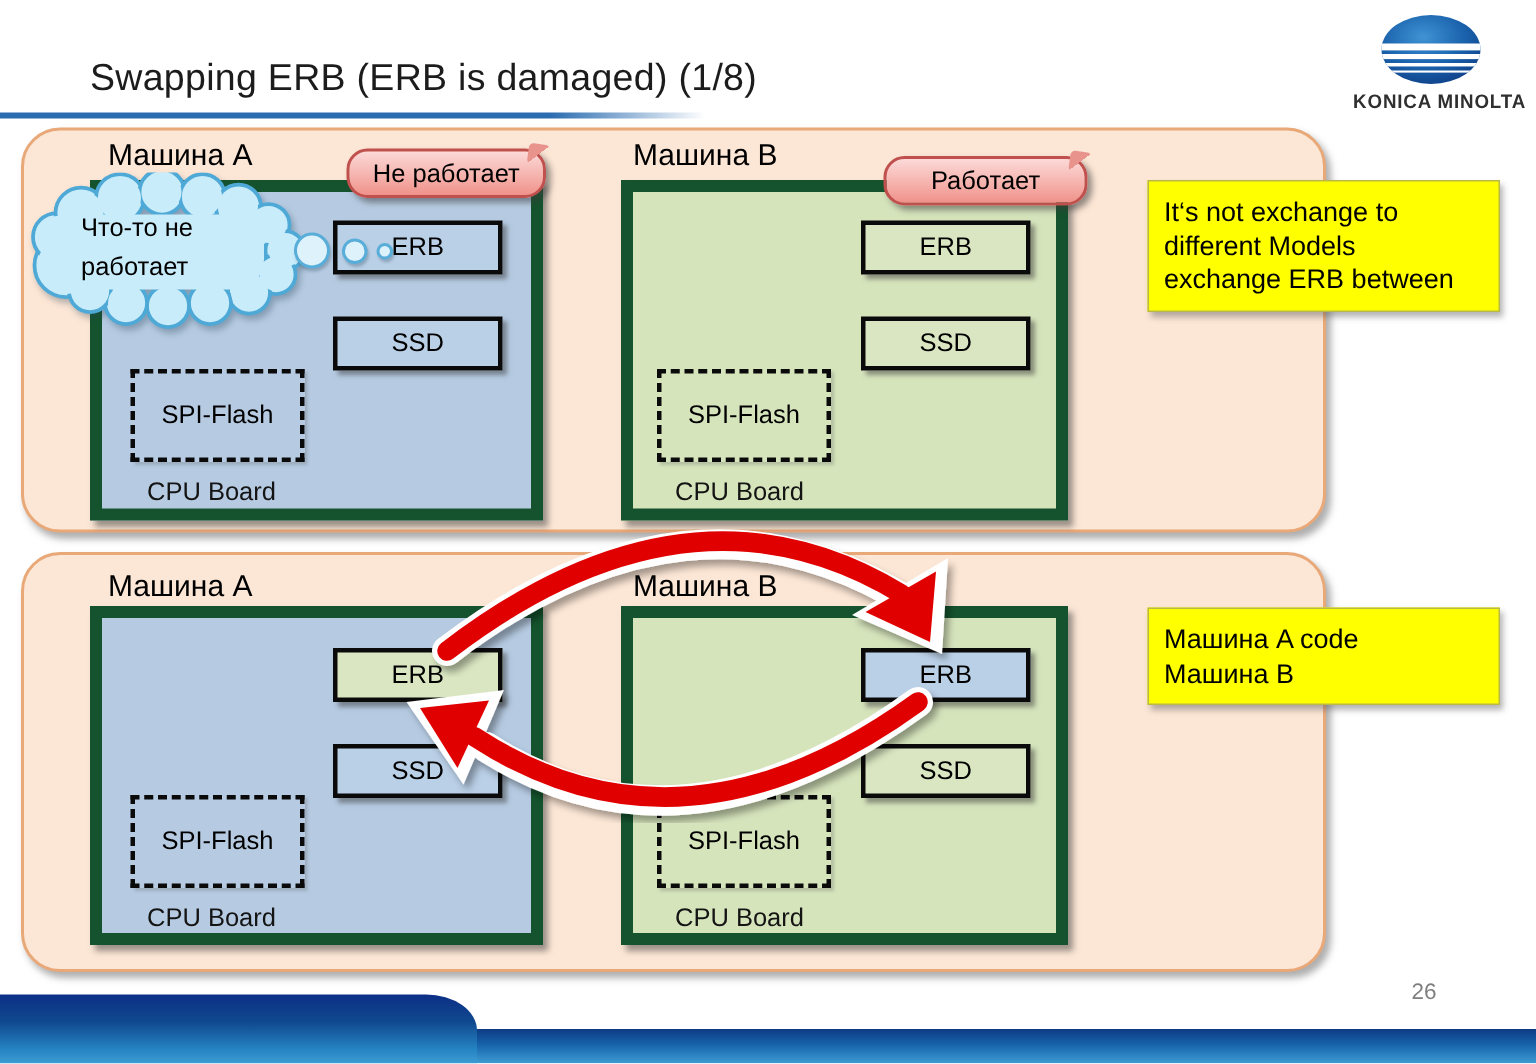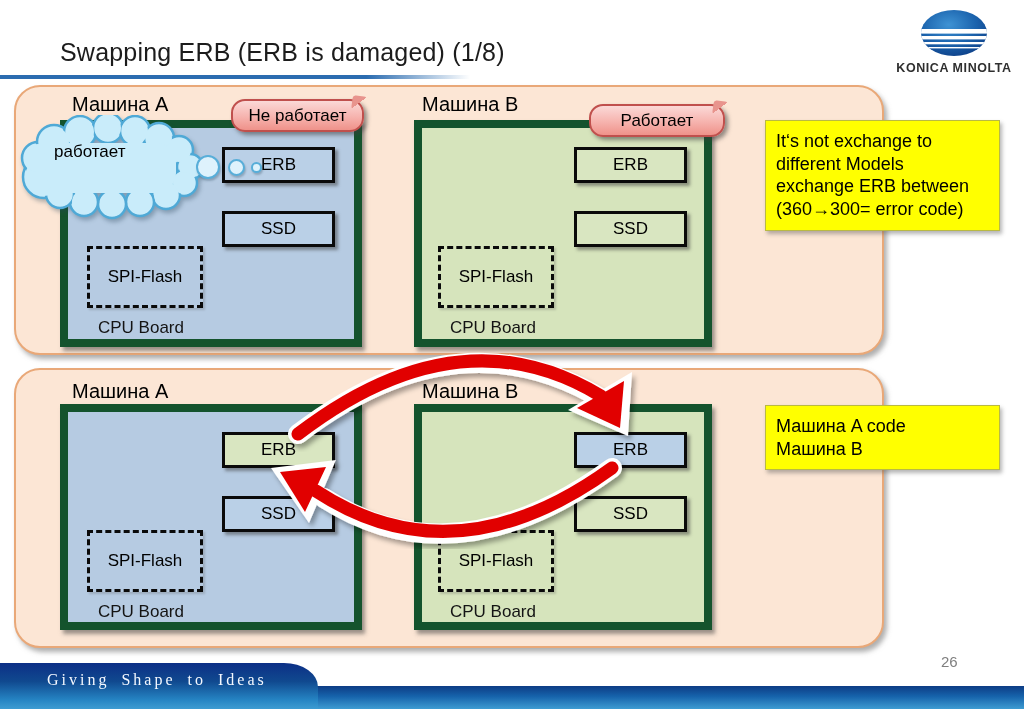--- a/index.html
+++ b/index.html
@@ -5,21 +5,21 @@
   * { margin:0; padding:0; box-sizing:border-box; }
   body { font-family:"Liberation Sans", sans-serif; background:#fff; }
   #slide { position:relative; width:1024px; height:709px; background:#fff; overflow:hidden; }
 
   
   .title { position:absolute; left:60px; top:38px; font-size:25px; color:#1c1c1c; letter-spacing:0.2px; }
   .title-rule { position:absolute; left:0; top:75px; width:470px; height:4px;
     background:linear-gradient(to right,#2b6cb0 0%, #2b6cb0 78%, rgba(43,108,176,0) 100%); }
 
   
-  .logo { position:absolute; left:888px; top:8px; width:132px; height:78px; text-align:center; }
+  .logo { position:absolute; left:888px; top:8px; width:132px; height:78px; text-align:right; }
   .logo-globe { display:block; margin:0 auto; }
   .logo-text { font-size:13px; font-weight:bold; color:#2f2f2f; letter-spacing:0.6px; margin-top:2px; transform:scaleX(0.96); }
 
   
   .panel { position:absolute; width:870px; background:#fce6d5; border:2px solid #e9a878; border-radius:26px;
     box-shadow:3px 4px 5px rgba(110,110,110,0.55); }
   #panel-top { left:14px; top:85px; height:270px; }
   #panel-bottom { left:14px; top:368px; height:280px; }
 
   .mname { position:absolute; font-size:20px; color:#000; white-space:nowrap; }
@@ -155,32 +155,32 @@
         <circle cx="168" cy="68" r="11"></circle>
           <circle cx="150" cy="80" r="12"></circle>
           <circle cx="124" cy="87" r="12"></circle>
         <circle cx="96" cy="89" r="12"></circle>
           <circle cx="68" cy="87" r="12"></circle>
           <circle cx="44" cy="79" r="12"></circle>
         <rect x="30" y="28" width="130" height="50" rx="20"></rect>
       </g>
     </svg>
     <div class="cloud-text">
+      <div>Что-то не</div>
       <div>работает</div>
     </div>
     <div class="bubble" style="left:180px; top:68px; width:24px; height:24px;"></div>
     <div class="bubble" style="left:212px; top:72px; width:17px; height:17px;"></div>
     <div class="bubble" style="left:235px; top:75px; width:11px; height:11px;"></div>
   </div>
 
   <div class="note" id="note-top">
     <div>It‘s not exchange to</div>
     <div>different Models</div>
     <div>exchange ERB between</div>
-    <div>(360→300= error code)</div>
   </div>
 
   <div class="panel" id="panel-bottom">
 
     <div class="mname" style="left:56px; top:10px;">Машина A</div>
     <div class="board blue" style="left:44px; top:34px; width:302px; height:226px;">
       <div class="spi" style="left:19px; top:118px;">SPI-Flash</div>
       <div class="cpu" style="left:30px; top:190px;">CPU Board</div>
     </div>
     <div class="chip green" style="left:206px; top:62px;">ERB</div>
@@ -216,15 +216,14 @@
   </svg>
 
   <div class="note" id="note-bottom">
     <div>Машина A code</div>
     <div>Машина B</div>
   </div>
 
   <div class="page-number">26</div>
   <div class="footer-right"></div>
   <div class="footer-left"></div>
-  <div class="tagline">Giving Shape to Ideas</div>
 
 </div>
 
 </body></html>

